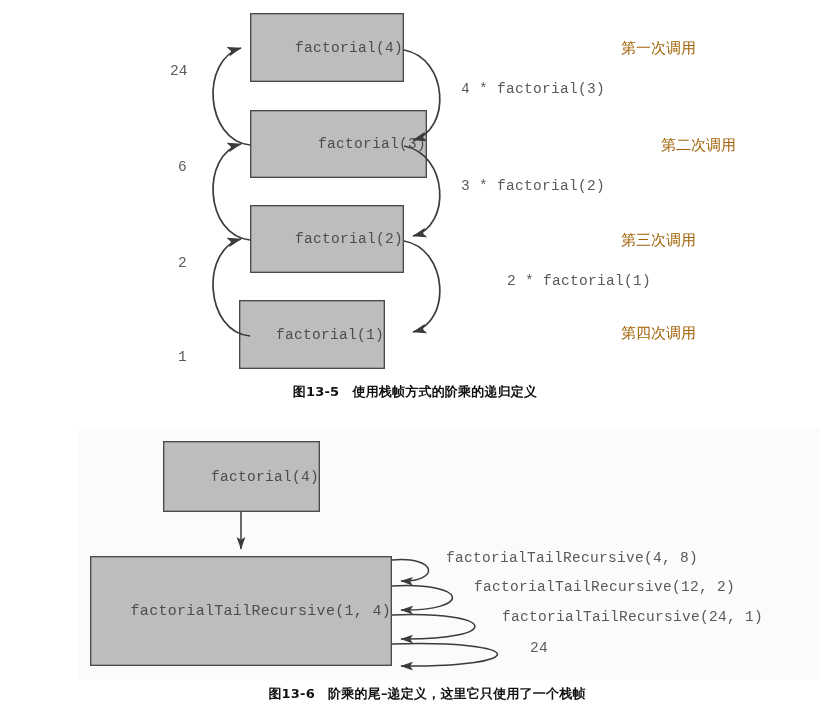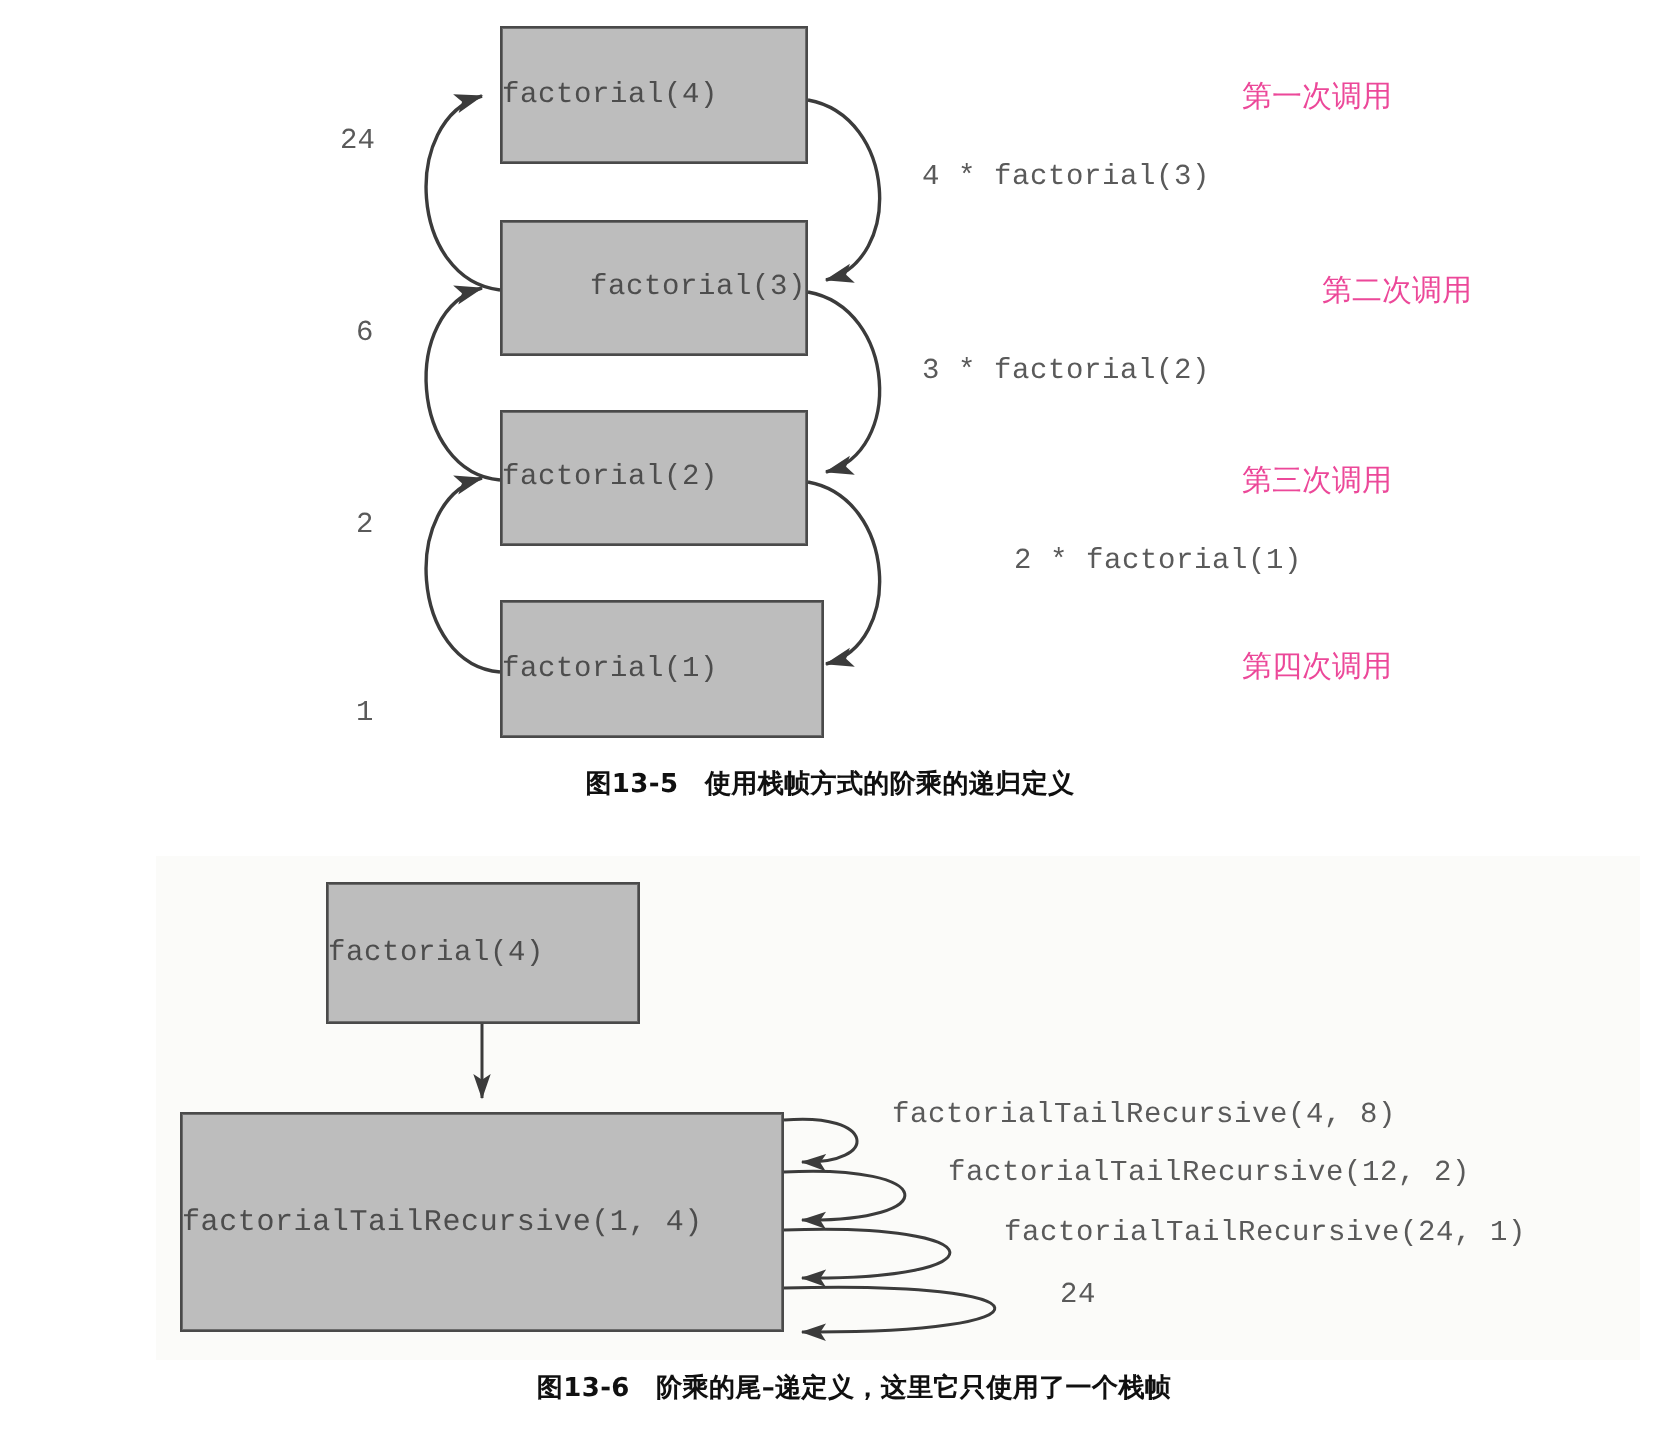--- a/index.html
+++ b/index.html
@@ -41,21 +41,21 @@
   }
 
   
   .node {
     position: absolute;
     background: #bdbdbd;
     border: 1px solid #4a4a4a;
     box-shadow: 0 0 0 0.5px #6d6d6d inset;
     display: flex;
     align-items: center;
-    justify-content: flex-start;
+    justify-content: flex-end;
     box-sizing: border-box;
   }
   .node .node-label {
     font-family: "Liberation Mono", "DejaVu Sans Mono", monospace;
     font-size: 14.5px;
     letter-spacing: 0.3px;
     color: #4d4d4d;
     white-space: nowrap;
   }
   .node.wide .node-label { font-size: 15px; }
@@ -73,21 +73,21 @@
     font-family: "Liberation Mono", "DejaVu Sans Mono", monospace;
     font-size: 14.5px;
     letter-spacing: 0.3px;
     color: #5a5a5a;
     white-space: nowrap;
   }
   .cjk-label {
     position: absolute;
     font-family: "DejaVu Sans", "Liberation Sans", sans-serif;
     font-size: 15px;
-    color: #ec4899;
+    color: #a16207;
     white-space: nowrap;
   }
 
   
   .caption {
     position: absolute;
     width: 830px;
     text-align: center;
     font-family: "DejaVu Sans", "Liberation Sans", sans-serif;
     font-weight: bold;
@@ -119,29 +119,29 @@
 <body>
 
 <div id="page">
 
   <div class="fig1">
 
     <div class="node" style="left:250px; top:13px; width:154px; height:69px;">
       <span class="node-label">factorial(4)</span>
     </div>
 
-    <div class="node" style="left:250px; top:110px; width:154px; height:68px;padding-left:44px;">
+    <div class="node" style="left:250px; top:110px; width:177px; height:68px;padding-left:44px;">
       <span class="node-label">factorial(3)</span>
     </div>
 
     <div class="node" style="left:250px; top:205px; width:154px; height:68px;">
       <span class="node-label">factorial(2)</span>
     </div>
 
-    <div class="node" style="left:250px; top:300px; width:162px; height:69px;">
+    <div class="node" style="left:239px; top:300px; width:146px; height:69px;">
       <span class="node-label">factorial(1)</span>
     </div>
 
     <div class="num-label" style="left:170px; top:63px;">24</div>
     <div class="num-label" style="left:178px; top:159px;">6</div>
     <div class="num-label" style="left:178px; top:255px;">2</div>
     <div class="num-label" style="left:178px; top:349px;">1</div>
 
     <div class="mono-label" style="left:461px; top:81px;">4 * factorial(3)</div>
     <div class="mono-label" style="left:461px; top:178px;">3 * factorial(2)</div>

